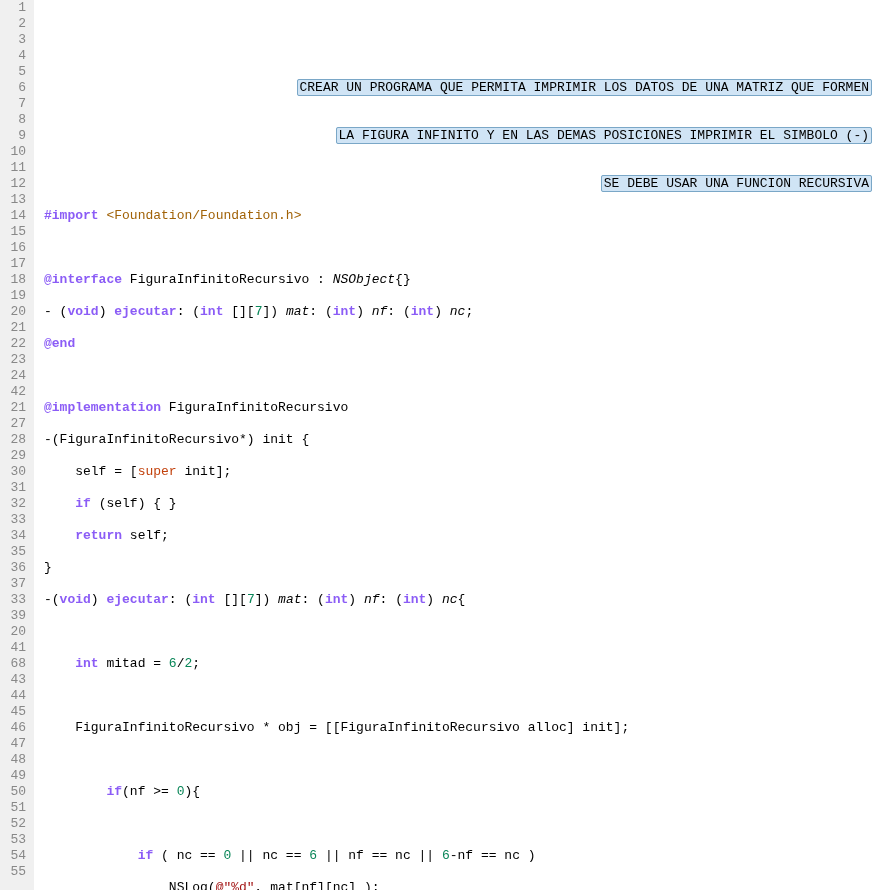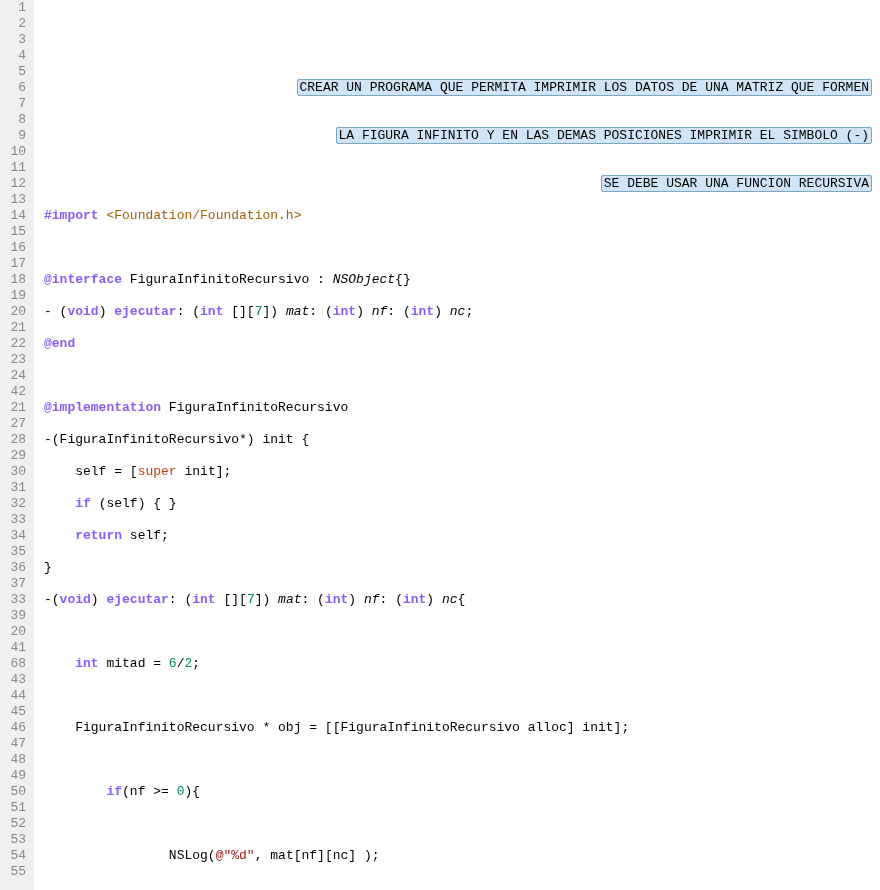--- a/index.html
+++ b/index.html
@@ -145,20 +145,21 @@
 <span class="line">    <span class="kw">return</span> <span>self</span>;</span>
 <span class="line">}</span>
 <span class="line">-(<span class="kw">void</span>) <span class="kw">ejecutar</span>: (<span class="kw">int</span> [][<span class="num">7</span>]) <span class="ital">mat</span>: (<span class="kw">int</span>) <span class="ital">nf</span>: (<span class="kw">int</span>) <span class="ital">nc</span>{</span>
 <span class="line"> </span>
 <span class="line">    <span class="kw">int</span> <span>mitad</span> = <span class="num">6</span>/<span class="num">2</span>;</span>
 <span class="line"> </span>
 <span class="line">    <span>FiguraInfinitoRecursivo</span> * <span>obj</span> = [[<span>FiguraInfinitoRecursivo</span> <span>alloc</span>] <span>init</span>];</span>
 <span class="line"> </span>
 <span class="line">        <span class="kw">if</span>(nf &gt;= <span class="num">0</span>){</span>
 <span class="line"> </span>
+<span class="line">            <span class="kw">if</span> ( nc == <span class="num">0</span> || nc == <span class="num">6</span> || nf == nc || <span class="num">6</span>-nf == nc )</span>
 <span class="line">                <span>NSLog</span>(<span class="str">@"%d"</span>, mat[nf][nc] );</span>
 
 
 
 
 
 
 
 
 

